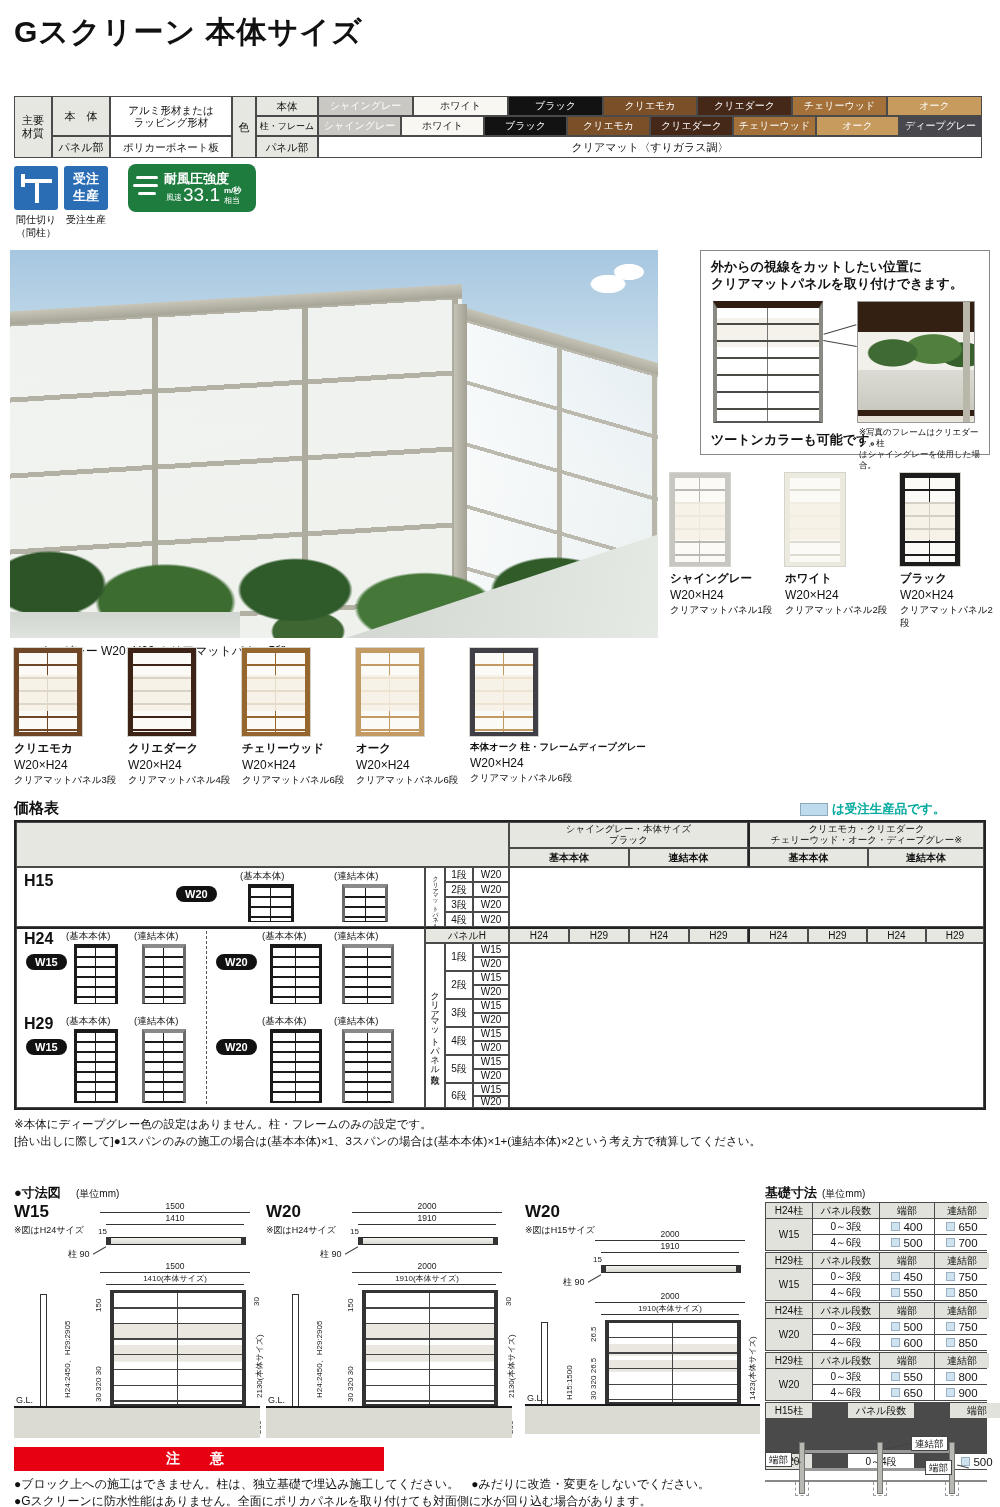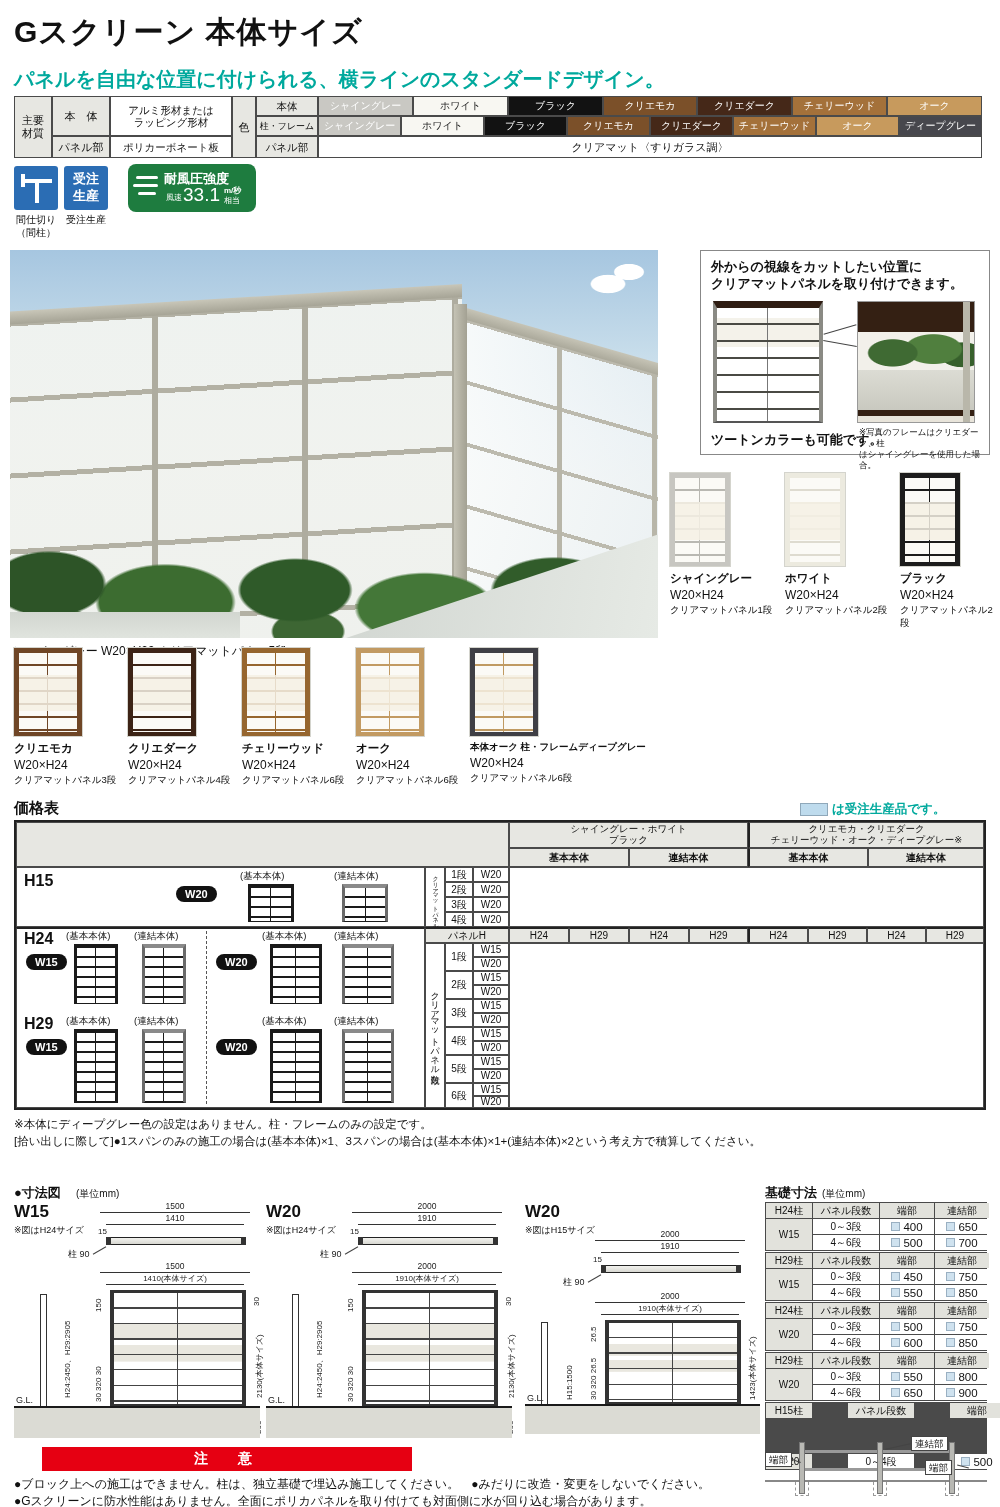--- a/index.html
+++ b/index.html
@@ -60,21 +60,20 @@
 .note{font-size:11.5px;line-height:17px;}
 .dash{position:absolute;border-left:1px dashed #555;}
 .thinline{position:absolute;background:#444;height:1px;}
 </style>
 </head>
 <body>
 
 <div id="canvas">
 
   <div class="abs title" style="left:14px;top:12px;">Gスクリーン 本体サイズ</div>
-  <div class="abs subtitle" style="left:14px;top:66px;">パネルを自由な位置に付けられる、横ラインのスタンダードデザイン。</div>
 
   <div class="abs" style="left:14px;top:96px;width:972px;height:62px;">
     <div class="cell gray preline" style="left:0;top:0;width:38px;height:62px;font-size:11px;">主要
 材質</div>
     <div class="cell gray" style="left:38px;top:0;width:58px;height:40px;font-size:11px;">本　体</div>
     <div class="cell preline" style="left:96px;top:0;width:122px;height:40px;font-size:10.5px;">アルミ形材または
 ラッピング形材</div>
     <div class="cell gray" style="left:38px;top:40px;width:58px;height:22px;font-size:11px;">パネル部</div>
     <div class="cell" style="left:96px;top:40px;width:122px;height:22px;font-size:10.5px;">ポリカーボネート板</div>
     <div class="cell gray" style="left:218px;top:0;width:24px;height:62px;font-size:11px;">色</div>
@@ -217,21 +216,21 @@
     <div class="vpanel">クリアマットパネル6段</div>
   </div>
 
   <div class="abs" style="left:14px;top:799px;font-size:15px;font-weight:bold;">価格表</div>
   <div class="abs" style="left:800px;top:803px;width:28px;height:13px;background:#bedbed;border:1px solid #8fa8ba;"></div>
   <div class="abs" style="left:832px;top:801px;font-size:12.5px;font-weight:bold;color:#00a99d;">は受注生産品です。</div>
 
   <div class="abs" style="left:14px;top:820px;width:972px;height:290px;border:2px solid #222;">
     <div class="pcell gray" style="left:0;top:0;width:493px;height:45px;"></div>
     <div class="pcell gray" style="left:493px;top:0;width:239px;height:26px;flex-direction:column;font-size:9.5px;">
-      <span>シャイングレー・ホワイト</span>
+      <span>シャイングレー・本体サイズ</span>
       <span>ブラック</span>
     </div>
     <div class="pcell gray" style="left:732px;top:0;width:236px;height:26px;flex-direction:column;font-size:9.5px;border-left:2px solid #222;">
       <span>クリエモカ・クリエダーク</span>
       <span>チェリーウッド・オーク・ディープグレー※</span>
     </div>
     <div class="pcell gray" style="left:493px;top:26px;width:120px;height:19px;font-weight:bold;">基本本体</div>
     <div class="pcell gray" style="left:613px;top:26px;width:119px;height:19px;font-weight:bold;">連結本体</div>
     <div class="pcell gray" style="left:732px;top:26px;width:120px;height:19px;font-weight:bold;border-left:2px solid #222;">基本本体</div>
     <div class="pcell gray" style="left:852px;top:26px;width:116px;height:19px;font-weight:bold;">連結本体</div>
@@ -530,17 +529,17 @@
     <div class="abs" style="left:108px;top:46px;width:14px;height:14px;border:1px dashed #999;border-top:none;"></div>
     <div class="abs" style="left:180px;top:46px;width:14px;height:14px;border:1px dashed #999;border-top:none;"></div>
     <div class="thinline" style="left:24px;top:24px;width:12px;transform:rotate(20deg);"></div>
     <div class="thinline" style="left:120px;top:10px;width:26px;transform:rotate(-12deg);"></div>
     <div class="thinline" style="left:192px;top:30px;width:12px;transform:rotate(15deg);"></div>
     <div class="lbl" style="left:0;top:16px;">端部</div>
     <div class="lbl" style="left:146px;top:0;">連結部</div>
     <div class="lbl" style="left:160px;top:24px;">端部</div>
   </div>
 
-  <div class="abs" style="left:14px;top:1447px;width:370px;height:24px;background:#e60012;color:#fff;font-size:14px;font-weight:bold;display:flex;align-items:center;justify-content:center;letter-spacing:8px;margin-left:28px;">注　意</div>
+  <div class="abs" style="left:14px;top:1447px;width:370px;height:24px;background:#e60012;color:#fff;font-size:14px;font-weight:bold;display:flex;align-items:center;justify-content:center;letter-spacing:8px;">注　意</div>
   <div class="abs note" style="left:14px;top:1476px;width:960px;font-size:12px;">●ブロック上への施工はできません。柱は、独立基礎で埋込み施工してください。　●みだりに改造・変更をしないでください。</div>
   <div class="abs note" style="left:14px;top:1493px;width:960px;font-size:12px;">●Gスクリーンに防水性能はありません。全面にポリカパネルを取り付けても対面側に水が回り込む場合があります。</div>
 
 </div>
 
 </body></html>

